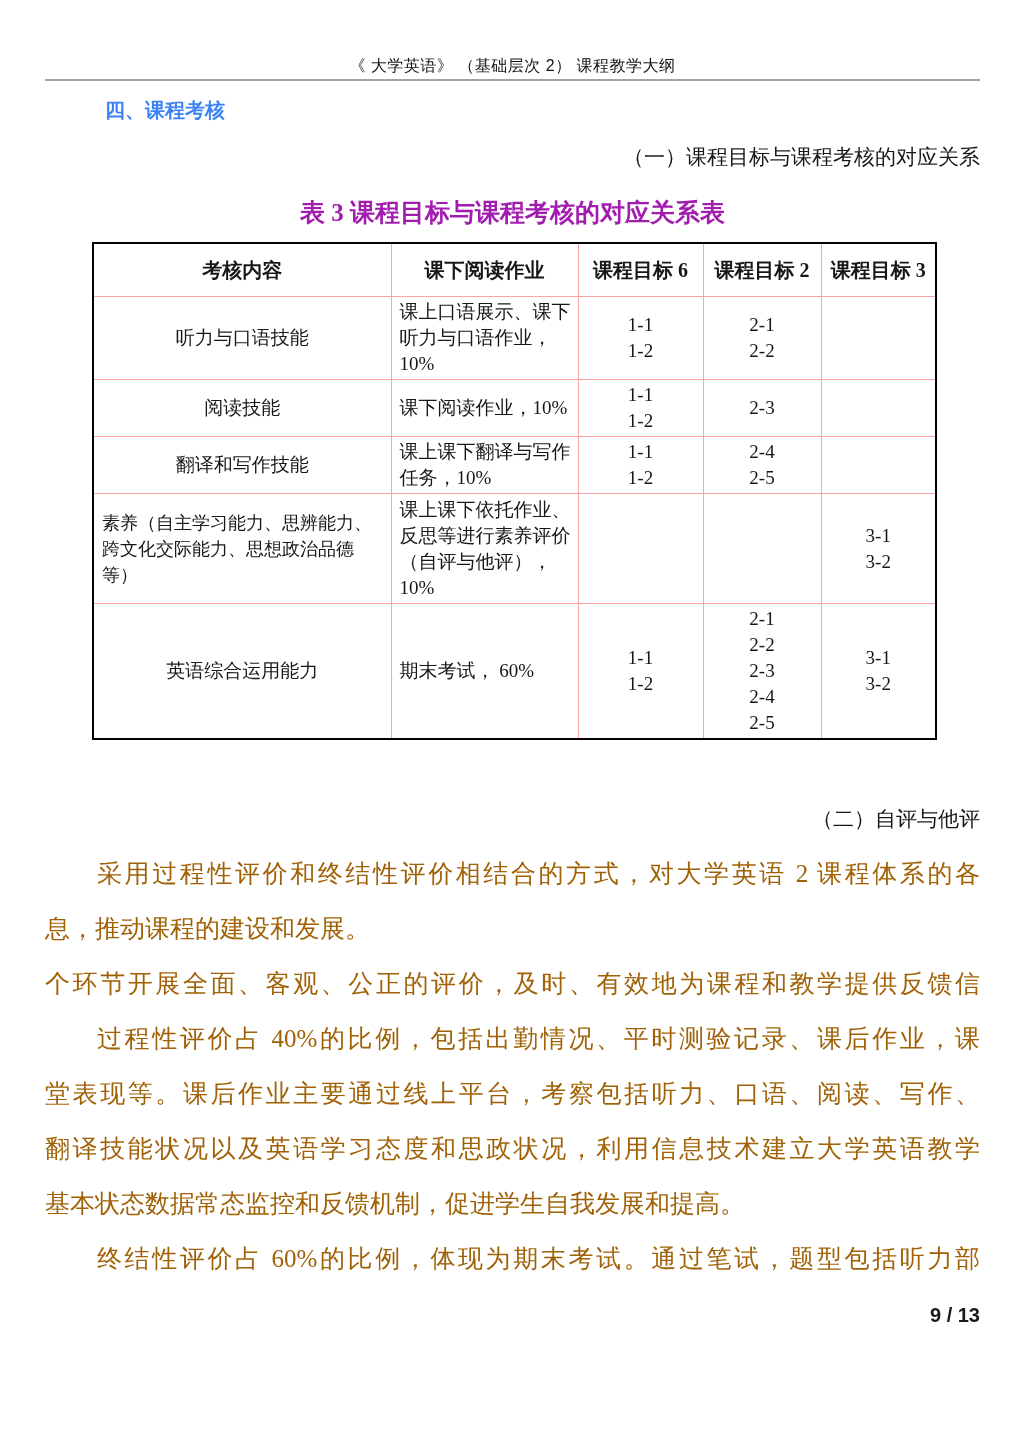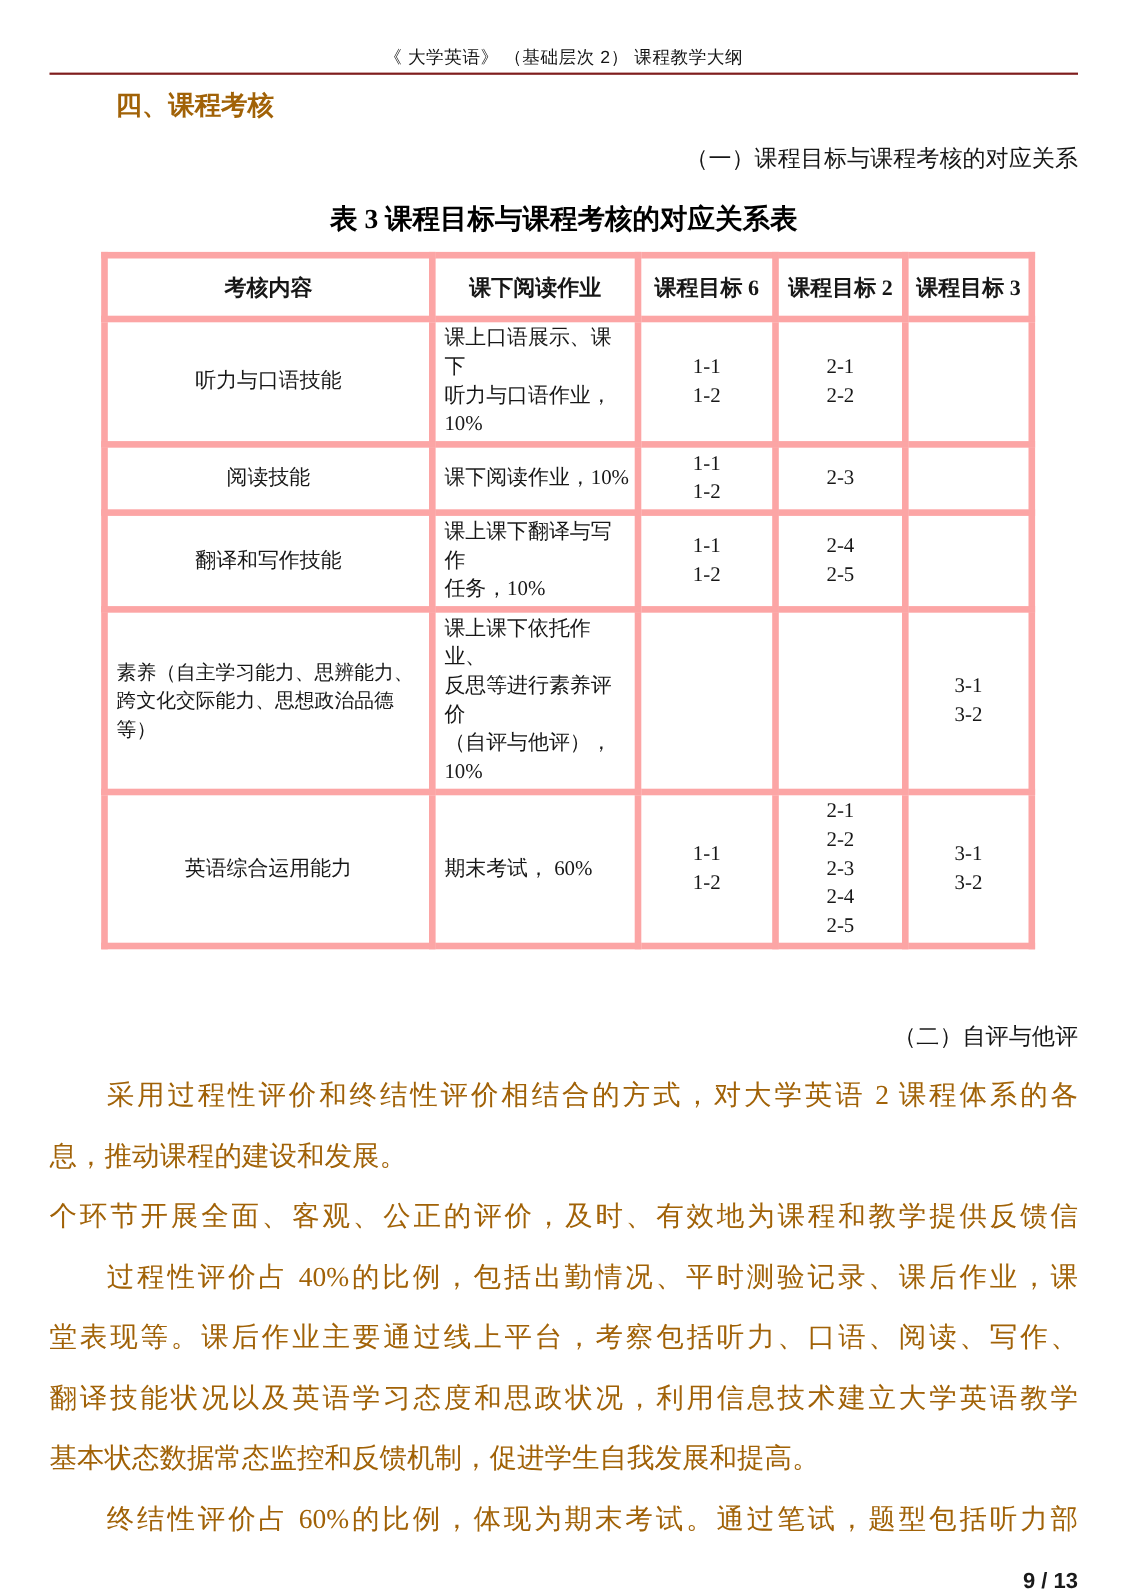--- a/index.html
+++ b/index.html
@@ -8,64 +8,64 @@
     background: #ffffff;
     color: #141414;
     font-family: "Liberation Serif", "DejaVu Serif", serif;
     overflow: hidden;
   }
   .page { width: 1024px; height: 1447px; position: relative; }
 
   
   .running-header {
     margin: 0 44px 0 45px;
-    padding-top: 44px;
+    padding-top: 57px;
     padding-bottom: 5px;
-    border-bottom: 2px solid #7f1d1d;
+    border-bottom: 2px solid #a3a3a3;
   }
   .running-header-title {
     text-align: center;
     font-family: "Liberation Sans", "DejaVu Sans", sans-serif;
     font-size: 16px; line-height: 17px;
     letter-spacing: 0.5px;
   }
 
   .content { margin: 0 44px 0 45px; }
 
   .sec-heading {
     margin: 16px 0 0 60px;
     font-family: "Liberation Sans", "DejaVu Sans", sans-serif;
     font-weight: bold;
-    font-size: 24px; line-height: 26px;
-    color: #a16207;
+    font-size: 20px; line-height: 26px;
+    color: #3b82f6;
   }
   .sub-heading {
     margin: 22px 0 0 70px;
     font-weight: normal;
     font-size: 21px; line-height: 24px;
     color: #171717;
     text-align: right;
   }
   .table-caption {
     margin: 30px 0 0 0;
     text-align: center;
     font-weight: bold;
     font-size: 25px; line-height: 27px;
-    color: #000000;
+    color: #a21caf;
   }
 
   table.assessment {
     margin: 16px 0 0 47px;
     width: 843px;
     table-layout: fixed;
     border-collapse: collapse;
     border: 2px solid #000;
   }
   table.assessment th, table.assessment td {
-    border: 6px solid #fca5a5;
+    border: 1px solid #fca5a5;
     vertical-align: middle;
     white-space: pre-line;
     padding: 2px 3px;
     color: #171717;
   }
   table.assessment th {
     font-weight: bold;
     font-size: 20px;
     text-align: center;
     height: 48px;

